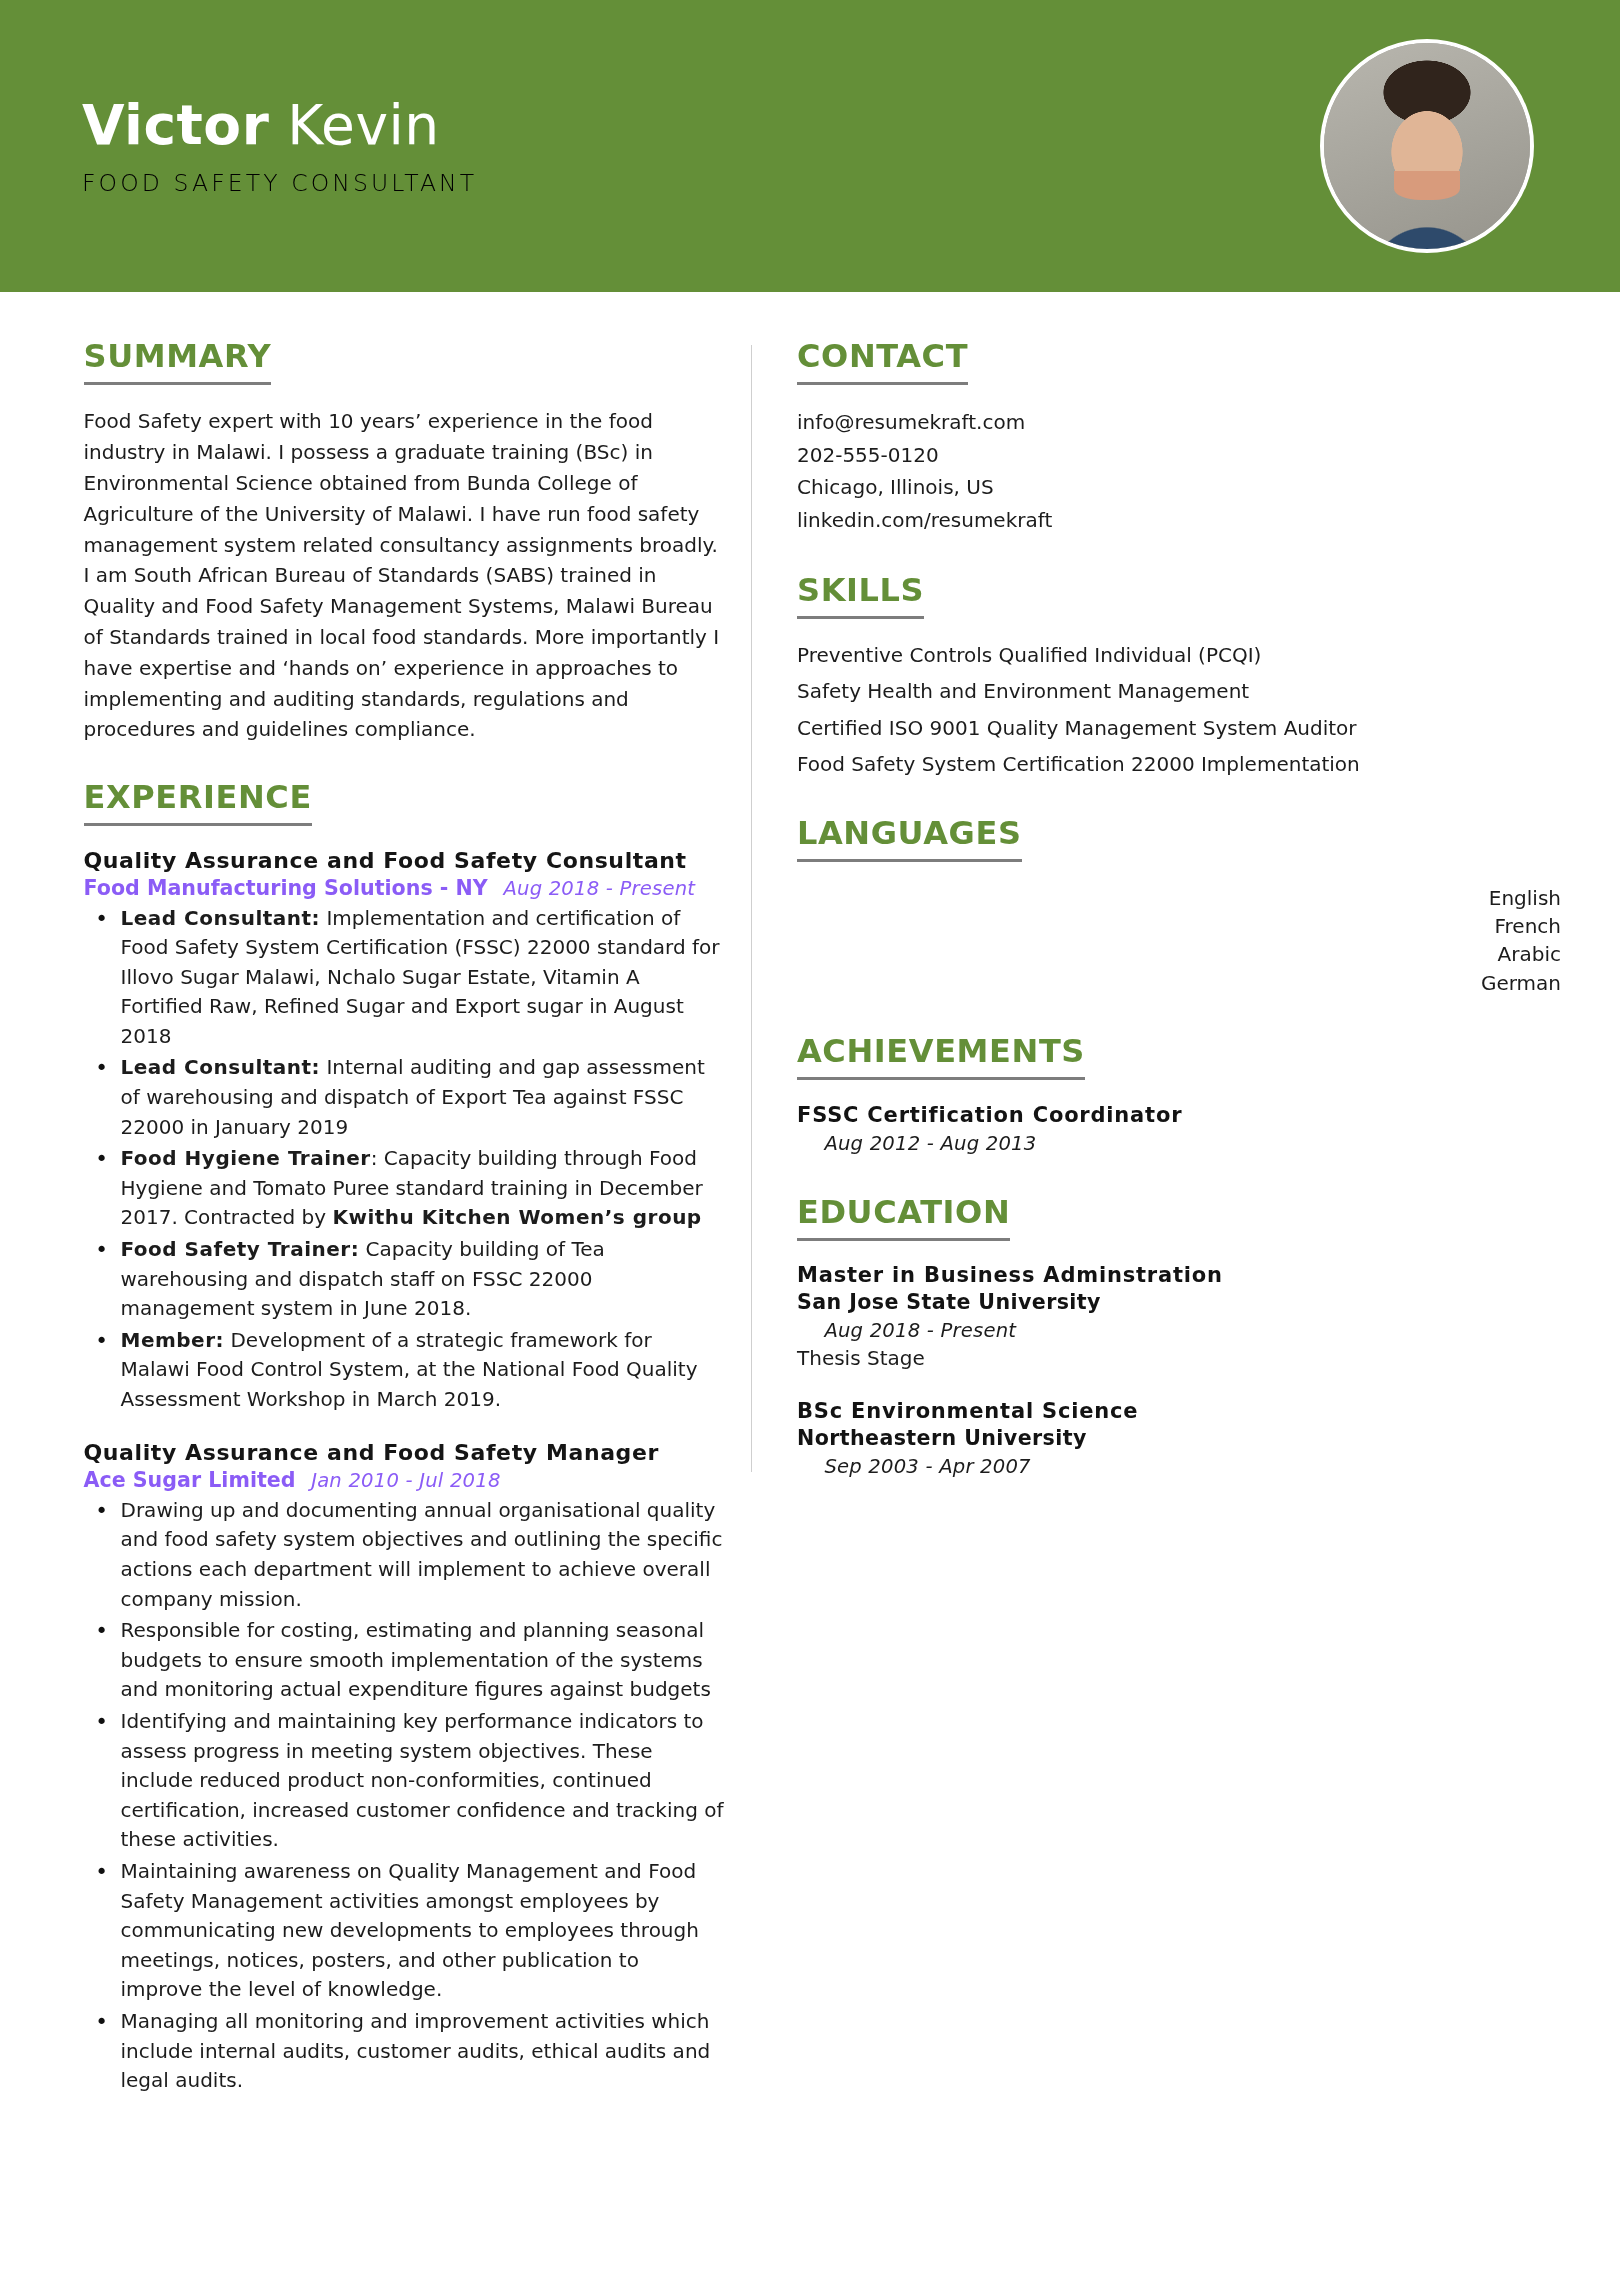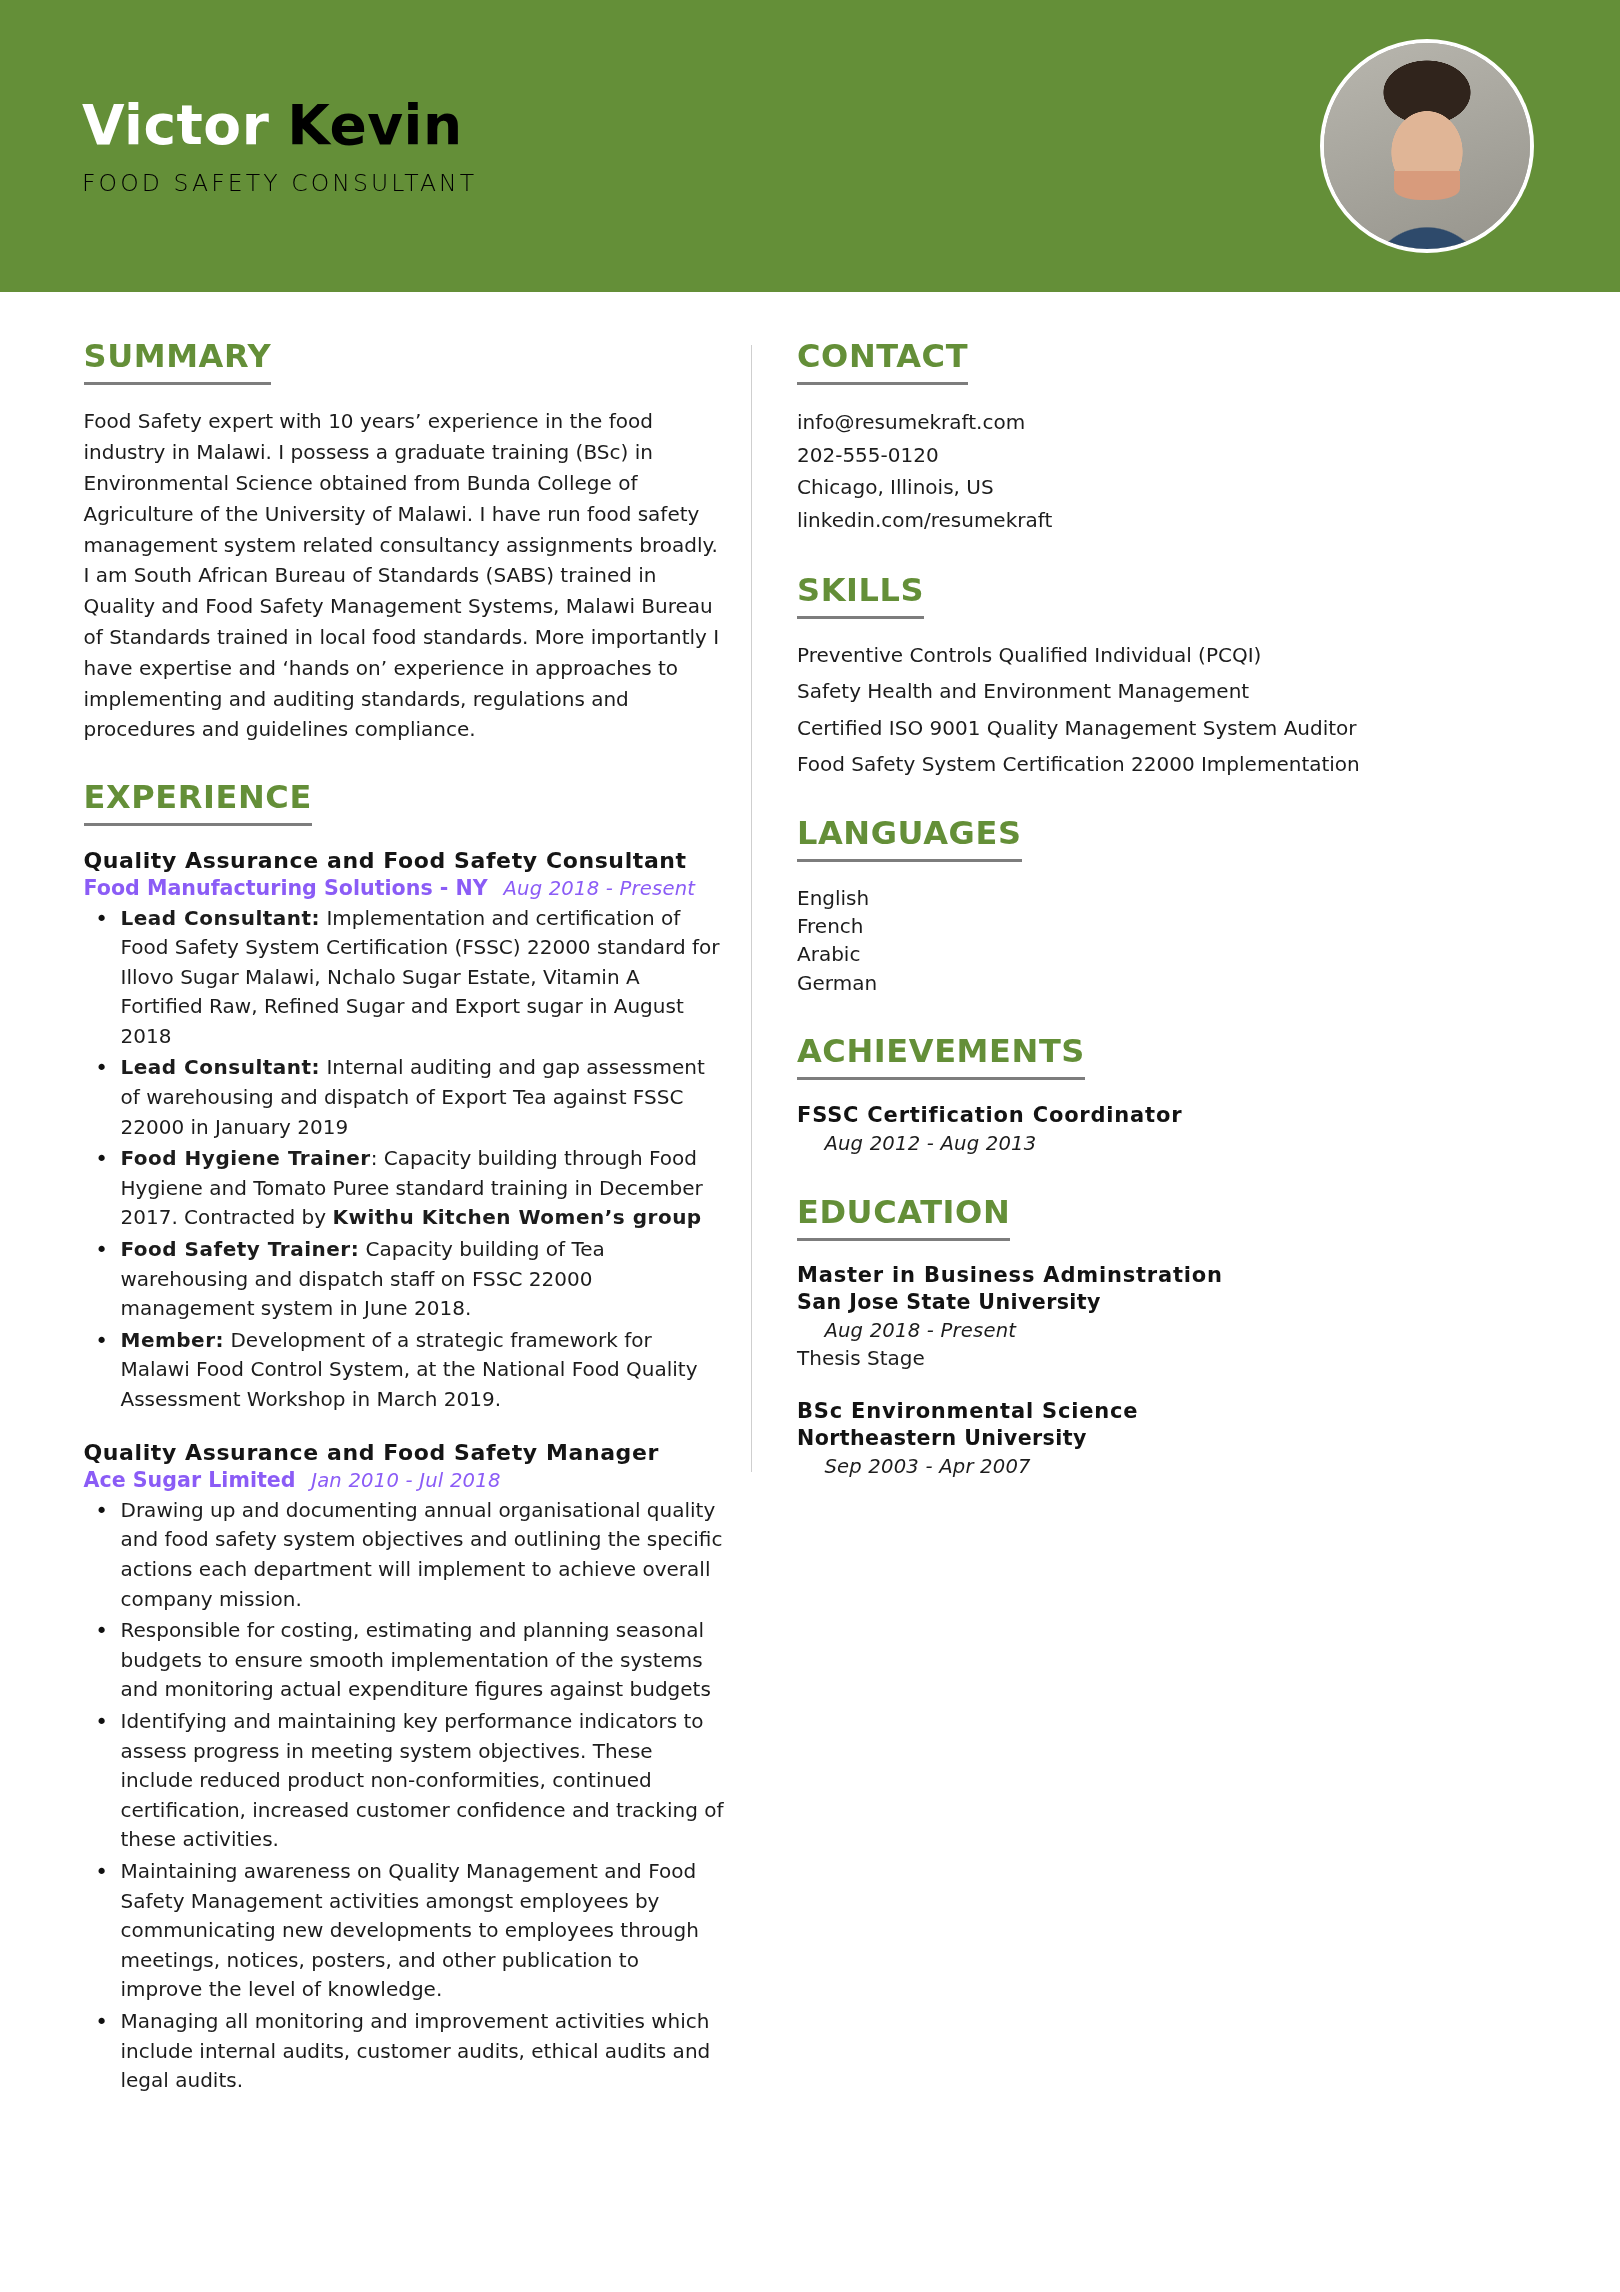--- a/index.html
+++ b/index.html
@@ -24,21 +24,21 @@
     justify-content: center;
   }
   .name-line {
     font-size: 55px;
     letter-spacing: 0.5px;
     line-height: 1.1;
     color: #ffffff;
     margin-bottom: 13.7px;
   }
   .name-first { font-weight: 700; }
-  .name-last { font-weight: 700; color: #000000; }
+  .name-last { font-weight: 400; color: #ffffff; }
   .job-title {
     font-size: 23.5px;
     letter-spacing: 3.1px;
     font-weight: 300;
     color: #000000;
   }
   .avatar-wrap {
     position: absolute;
     right: 86px;
     top: 39px;
@@ -165,20 +165,21 @@
   .skill-item {
     font-size: 20px;
     line-height: 1.44;
     color: #1c1c1c;
     margin-bottom: 7.8px;
   }
   .lang-item {
     font-size: 20px;
     line-height: 1.42;
     color: #1c1c1c;
+    text-align: right;
   }
   .entry { margin-bottom: 25.5px; }
   .entry-title {
     font-size: 21px;
     font-weight: 700;
     letter-spacing: 0.8px;
     line-height: 1.28;
     color: #131313;
   }
   .entry-org {

